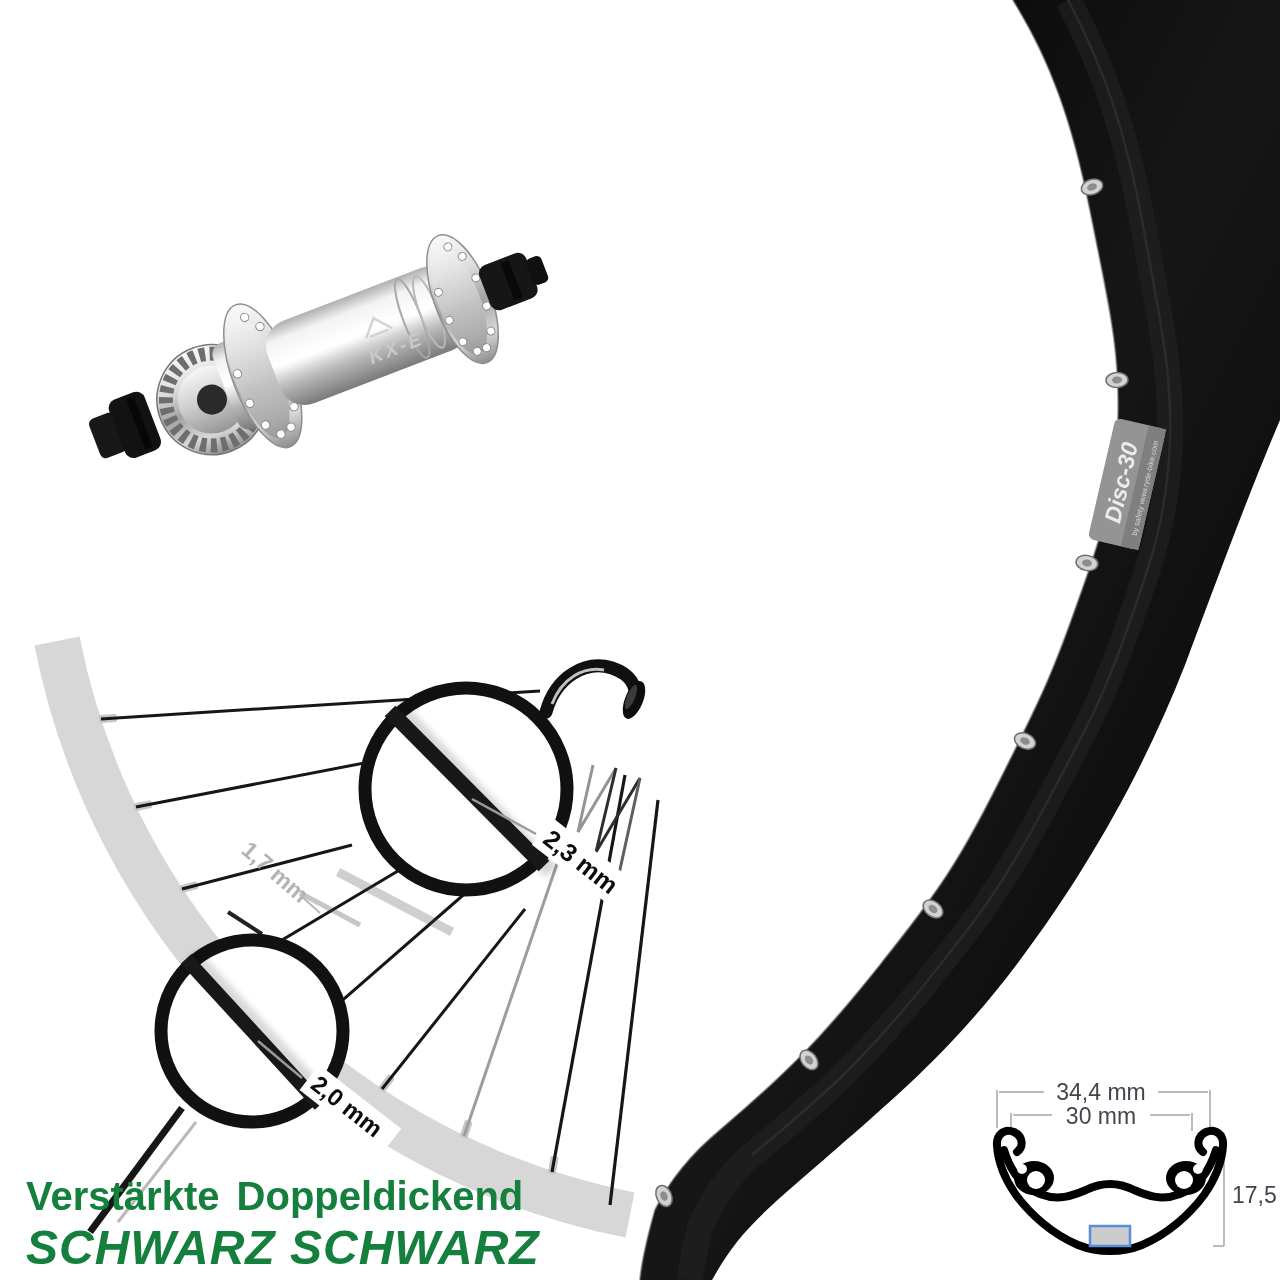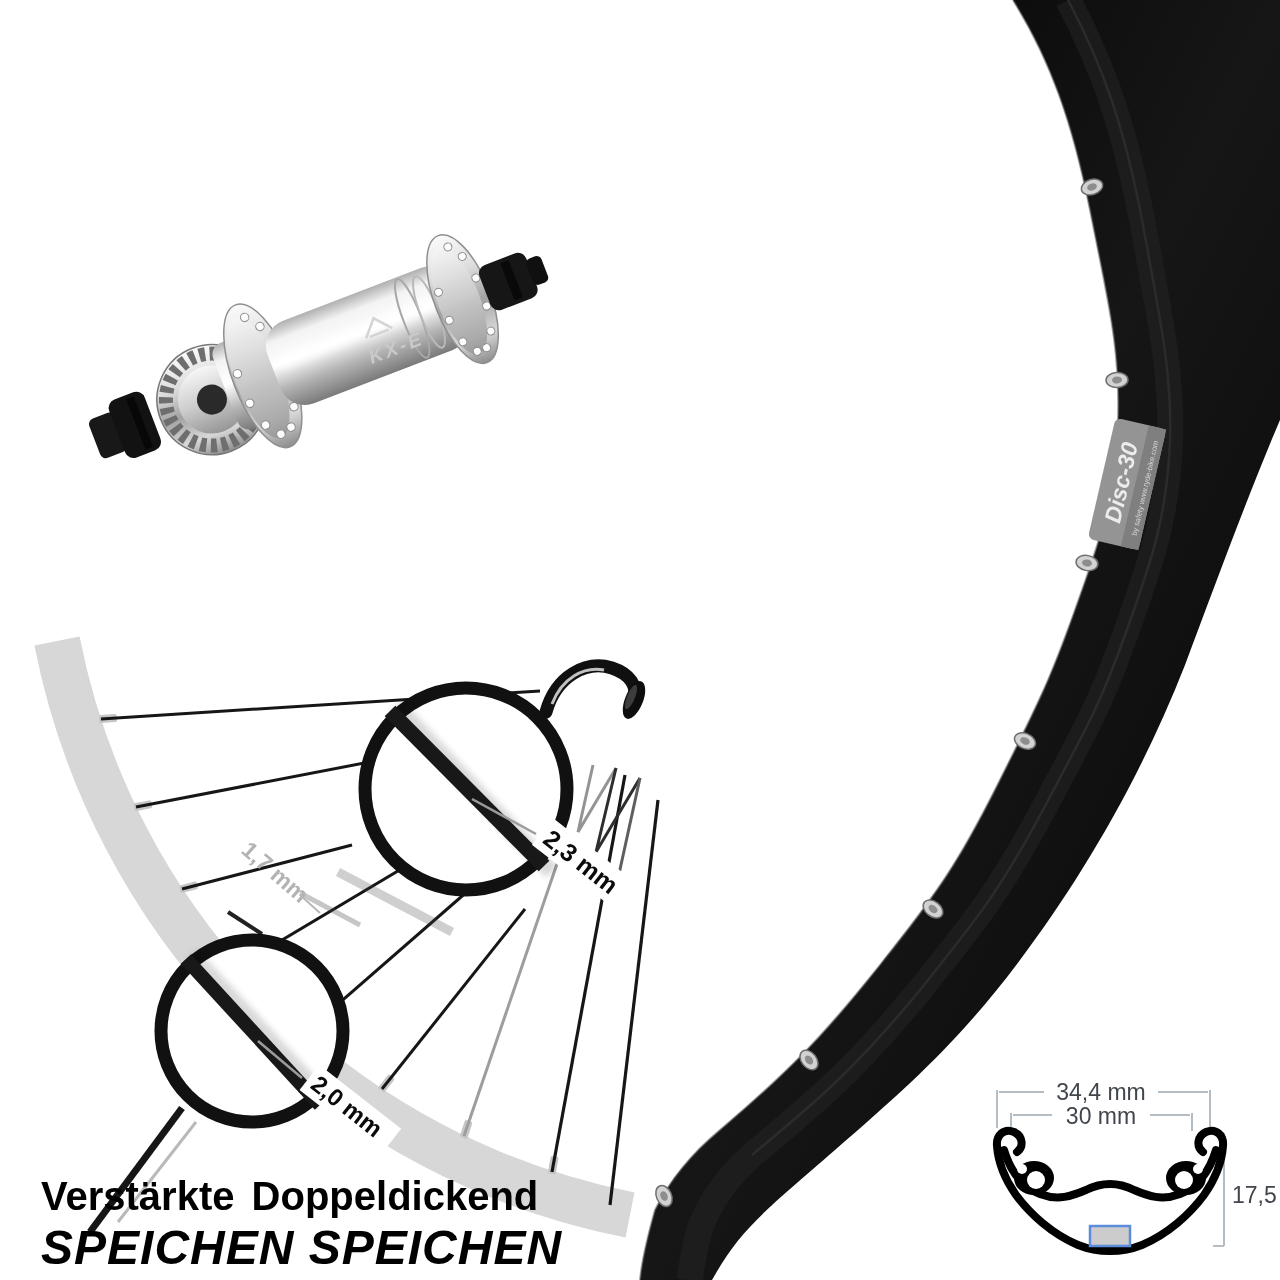--- a/index.html
+++ b/index.html
@@ -1,18 +1,18 @@
 <!DOCTYPE html>
 <html><head>
 <meta charset="utf-8">
 <style>
   html,body{margin:0;padding:0;background:#ffffff;width:1280px;height:1280px;overflow:hidden;}
   #stage{position:relative;width:1280px;height:1280px;background:#ffffff;font-family:"Liberation Sans",sans-serif;}
   #scene{position:absolute;left:0;top:0;}
-  .caption{position:absolute;left:41px;top:1172px;color:#000000;}
+  .caption{position:absolute;left:26px;top:1172px;color:#15803d;}
   .caption .l1{font-size:40px;font-weight:700;letter-spacing:0px;line-height:1.2;word-spacing:6px;}
   .caption .l2{font-size:48px;font-weight:700;font-style:italic;line-height:1.15;letter-spacing:1px;}
   text{font-family:"Liberation Sans",sans-serif;}
 </style>
 </head>
 <body>
 
 <div id="stage">
 
 <svg id="scene" width="1280" height="1280" viewBox="0 0 1280 1280">
@@ -293,16 +293,16 @@
       <circle cx="1022" cy="1169" r="5" fill="#ffffff"></circle>
       <circle cx="1184" cy="1180" r="9" fill="#ffffff"></circle>
       <circle cx="1198" cy="1169" r="5" fill="#ffffff"></circle>
       <rect x="1090" y="1226" width="40" height="20" fill="#cccccc" stroke="#5b8ddb" stroke-width="2.5"></rect>
     </g>
   </g>
 </svg>
 
 <div class="caption">
   <div class="l1">Verstärkte Doppeldickend</div>
-  <div class="l2">SPEICHEN SPEICHEN</div>
+  <div class="l2">SCHWARZ SCHWARZ</div>
 </div>
 
 </div>
 
 </body></html>

